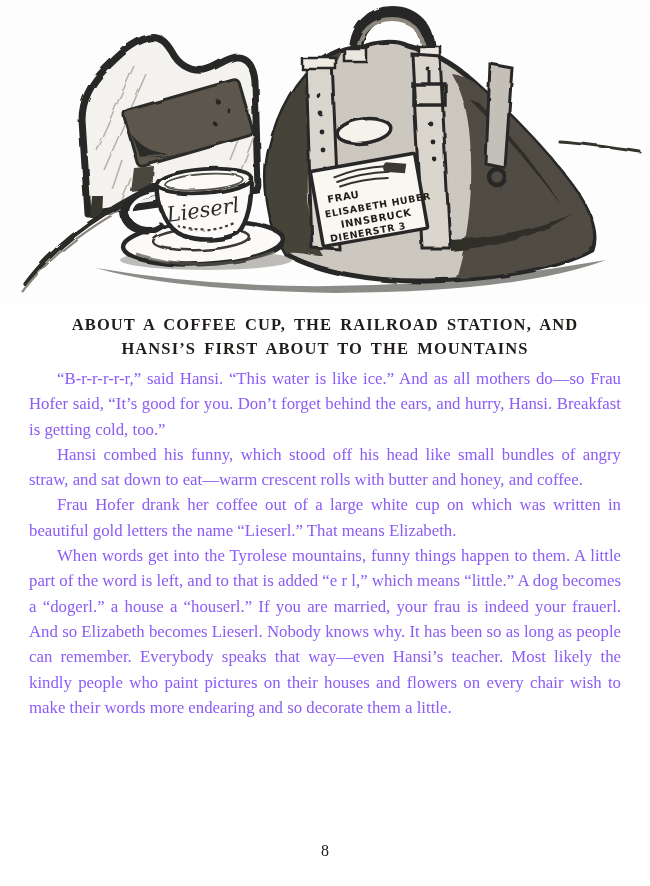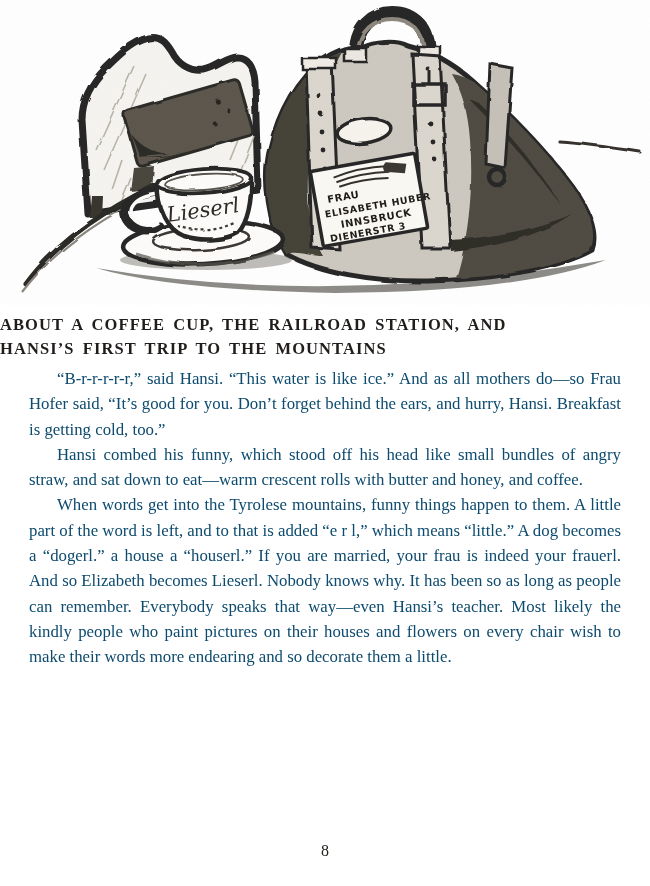--- a/index.html
+++ b/index.html
@@ -4,28 +4,28 @@
 <style>
   html,body{margin:0;padding:0;background:#e8e8e8;}
   .page{
     position:relative; width:650px; height:886px; margin:0 auto;
     background:#ffffff; overflow:hidden;
     font-family:"Liberation Serif", serif; color:#1a1a1a;
   }
   .illustration{position:absolute; top:0; left:0;}
   .chapter-title{
     position:absolute; top:313px; left:0; width:650px;
-    text-align:left; font-weight:bold; font-size:16.5px;
+    text-align:center; font-weight:bold; font-size:16.5px;
     letter-spacing:1.1px; word-spacing:3px; line-height:24px;
     color:#201d1b;
   }
   .body-text{
     position:absolute; top:366px; left:29px; width:592px;
     font-size:16.8px; line-height:25.3px; text-align:justify;
-    color:#0c4a6e;
+    color:#8b5cf6;
   }
   .body-text p{margin:0; text-indent:28px;}
   .page-number{
     position:absolute; top:842px; left:0; width:650px;
     text-align:center; font-size:16px; color:#23201c;
   }
   svg text.tagline{
     font-family:"DejaVu Sans", sans-serif; font-weight:bold;
     fill:#1e1b18; letter-spacing:0.6px;
   }
@@ -164,23 +164,24 @@
         <path d="M178,226 q28,10 56,-3" fill="none" stroke="#3c3934" stroke-width="2.2" stroke-dasharray="3 3"></path>
       </g>
       <text class="cuplabel" x="204" y="217" font-size="21" text-anchor="middle" transform="rotate(-8 204 217)">Lieserl</text>
     </g>
 
     <rect x="0" y="0" width="650" height="305" filter="url(#grain)" opacity="0.06"></rect>
   </svg>
 
   <div class="chapter-title">
     <span>ABOUT A COFFEE CUP, THE RAILROAD STATION, AND</span><br>
-    <span>HANSI’S FIRST TRIP TO THE MOUNTAINS</span>
+    <span>HANSI’S FIRST ABOUT TO THE MOUNTAINS</span>
   </div>
 
   <div class="body-text">
     <p>“B-r-r-r-r-r,” said Hansi. “This water is like ice.” And as all mothers do—so Frau Hofer said, “It’s good for you. Don’t forget behind the ears, and hurry, Hansi. Breakfast is getting cold, too.”</p>
     <p>Hansi combed his funny, which stood off his head like small bundles of angry straw, and sat down to eat—warm crescent rolls with butter and honey, and coffee.</p>
+    <p>Frau Hofer drank her coffee out of a large white cup on which was written in beautiful gold letters the name “Lieserl.” That means Elizabeth.</p>
     <p>When words get into the Tyrolese mountains, funny things happen to them. A little part of the word is left, and to that is added “e r l,” which means “little.” A dog becomes a “dogerl.” a house a “houserl.” If you are married, your frau is indeed your frauerl. And so Elizabeth becomes Lieserl. Nobody knows why. It has been so as long as people can remember. Everybody speaks that way—even Hansi’s teacher. Most likely the kindly people who paint pictures on their houses and flowers on every chair wish to make their words more endearing and so decorate them a little.</p>
   </div>
 
   <div class="page-number">8</div>
 </div>
 
 </body></html>

